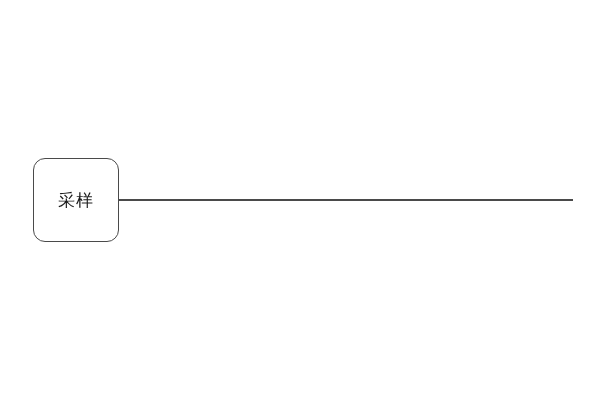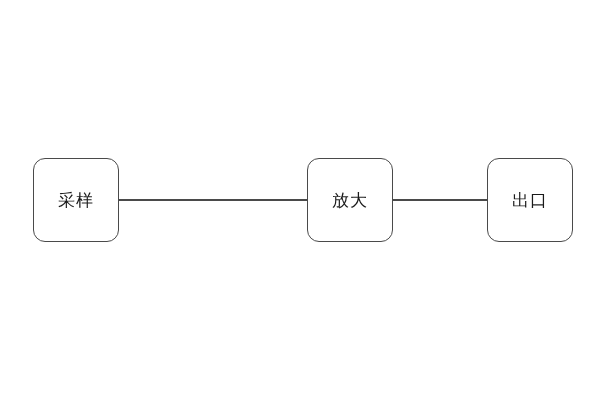--- a/index.html
+++ b/index.html
@@ -60,24 +60,18 @@
 
     <div class="node">
       <span class="node-label">采样</span>
     </div>
 
     <div class="connector"></div>
 
 
     <div class="connector"></div>
 
-    <div class="node">
-      <span class="node-label">放大</span>
-    </div>
 
     <div class="connector"></div>
 
-    <div class="node">
-      <span class="node-label">出口</span>
-    </div>
 
   </div>
 </div>
 
 </body></html>

